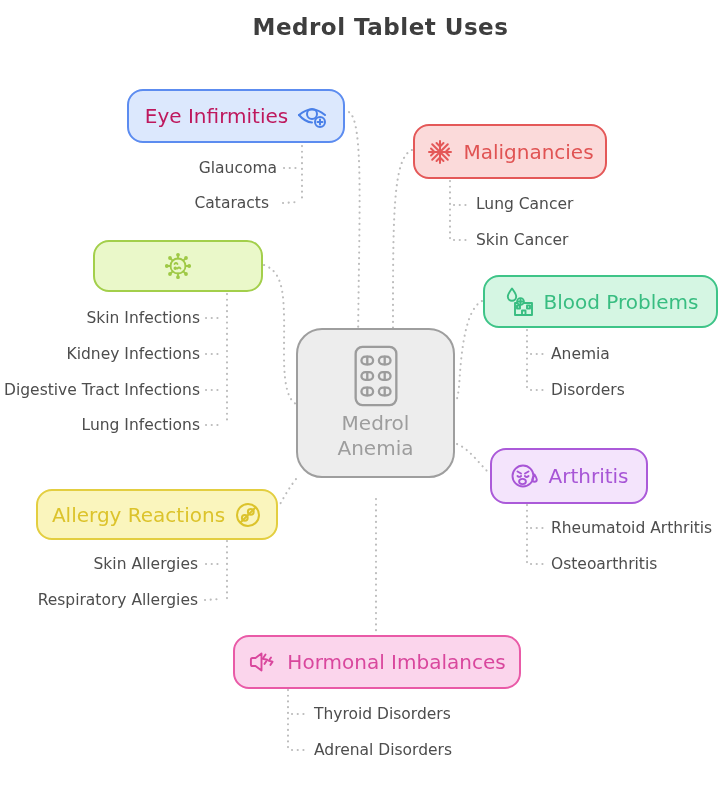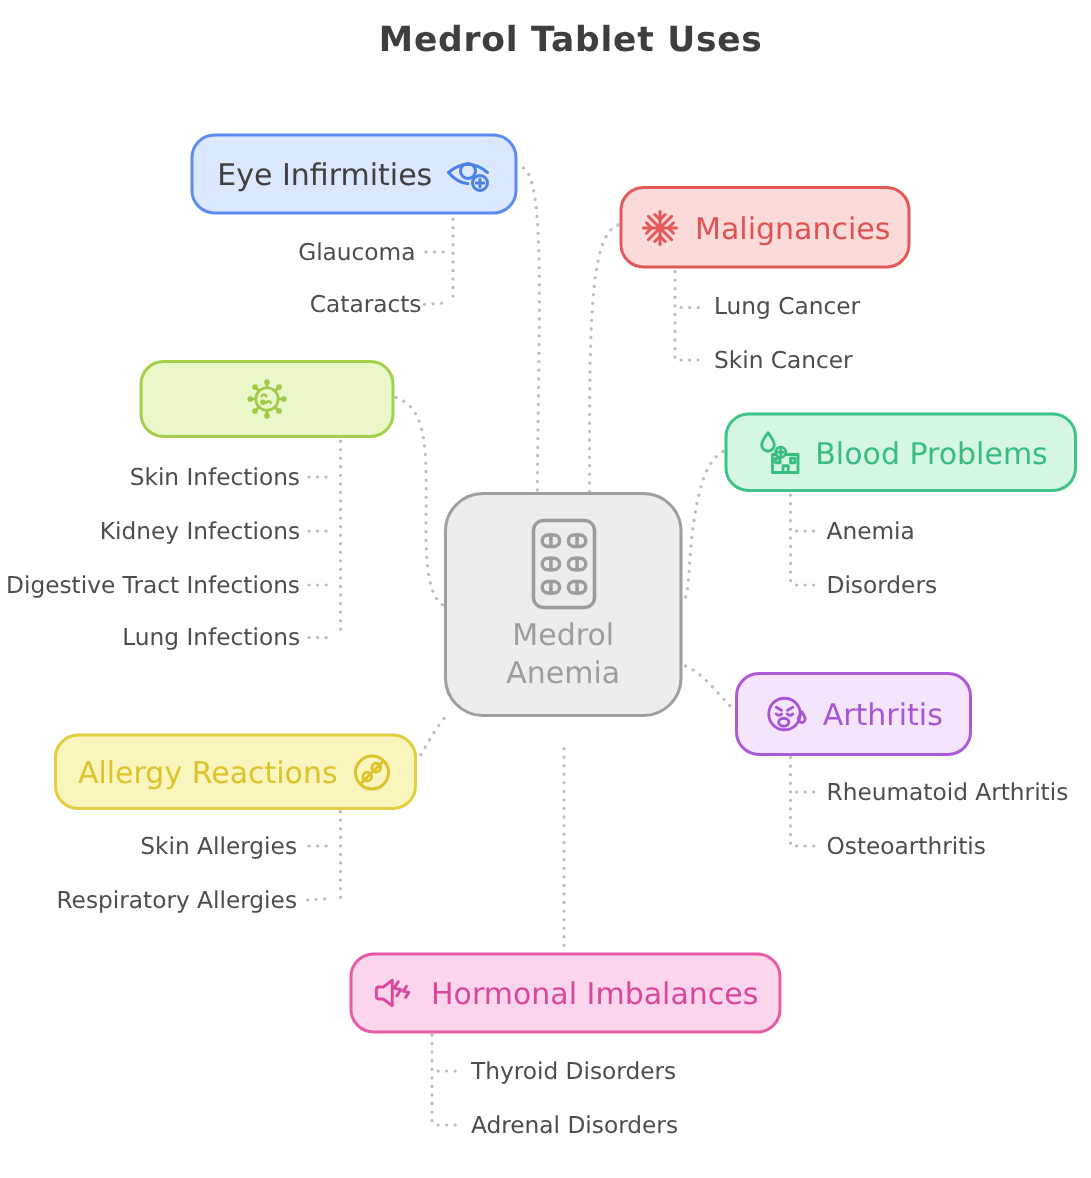--- a/index.html
+++ b/index.html
@@ -14,21 +14,21 @@
   #connector-layer{position:absolute;left:0;top:0;pointer-events:none;}
   #connector-layer path{
     fill:none;stroke:#bcbcbc;stroke-width:2.1;
     stroke-linecap:round;stroke-dasharray:0.1 5.6;
   }
   .node{
     position:absolute;display:flex;align-items:center;justify-content:center;gap:9px;
     border:2px solid;border-radius:16px;font-size:20px;white-space:nowrap;box-sizing:border-box;
   }
   .node svg{flex:0 0 auto;display:block;}
-  .node-eye{left:127px;top:89px;width:218px;height:54px;background:#dce8fd;border-color:#5c8cf0;color:#404040;}
+  .node-eye{left:127px;top:89px;width:218px;height:54px;background:#dce8fd;border-color:#5c8cf0;color:#be185d;}
   .node-malig{left:413px;top:124px;width:194px;height:55px;background:#fbdada;border-color:#e45858;color:#e05353;}
   .node-infect{left:93px;top:240px;width:170px;height:52px;background:#eaf8c9;border-color:#a3cf4b;color:#9fc946;}
   .node-blood{left:483px;top:275px;width:235px;height:53px;background:#d5f6e3;border-color:#3ec488;color:#38bd81;}
   .node-allergy{left:36px;top:489px;width:242px;height:51px;background:#faf5bd;border-color:#e3ce40;color:#dcc32b;}
   .node-arthritis{left:490px;top:448px;width:158px;height:56px;background:#f4e4fc;border-color:#ab5ad9;color:#a755d6;}
   .node-hormonal{left:233px;top:635px;width:288px;height:54px;background:#fbd5ec;border-color:#e95aa7;color:#d9479d;}
   .node-central{
     left:296px;top:328px;width:159px;height:150px;background:#ededed;border-color:#9e9e9e;color:#9d9d9d;
     border-radius:26px;flex-direction:column;gap:4px;line-height:1.25;
   }
@@ -68,21 +68,21 @@
       <svg width="30" height="26" viewBox="0 0 30 26" fill="none" stroke="#4a80e8" stroke-width="2" stroke-linecap="round" stroke-linejoin="round">
         <path d="M2 12 Q15 1 28 12"></path>
         <path d="M2 12 Q8 19 15 19.5"></path>
         <circle cx="15" cy="11" r="5"></circle>
         <circle cx="23" cy="19" r="5" fill="#dce8fd"></circle>
         <path d="M23 16.5 V21.5 M20.5 19 H25.5"></path>
       </svg>
     </span>
   </div>
   <div class="child r" style="right:450px;top:158px;">Glaucoma</div>
-  <div class="child r" style="right:446px;top:193px;text-align:center;">Cataracts</div>
+  <div class="child r" style="right:458px;top:193px;text-align:center;">Cataracts</div>
 
   <div class="node node-malig">
     <span>
       <svg width="28" height="28" viewBox="0 0 28 28" fill="none" stroke="#e45858" stroke-width="2" stroke-linecap="round" stroke-linejoin="round">
         <path d="M14 3 V25 M3 14 H25 M6.2 6.2 L21.8 21.8 M21.8 6.2 L6.2 21.8"></path>
         <path d="M10.5 5 L14 8.5 L17.5 5 M10.5 23 L14 19.5 L17.5 23 M5 10.5 L8.5 14 L5 17.5 M23 10.5 L19.5 14 L23 17.5"></path>
       </svg>
     </span>
     <span>Malignancies</span>
   </div>

